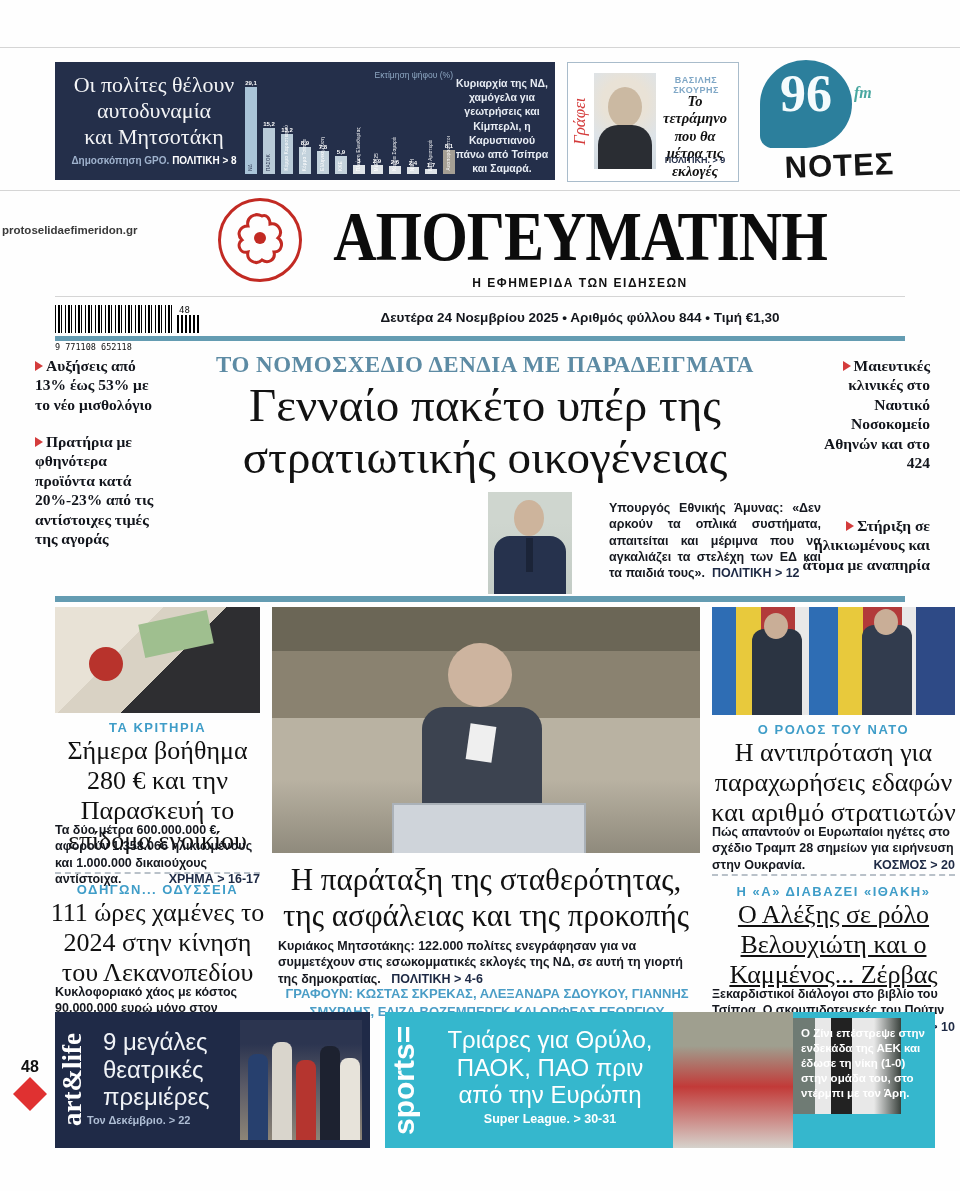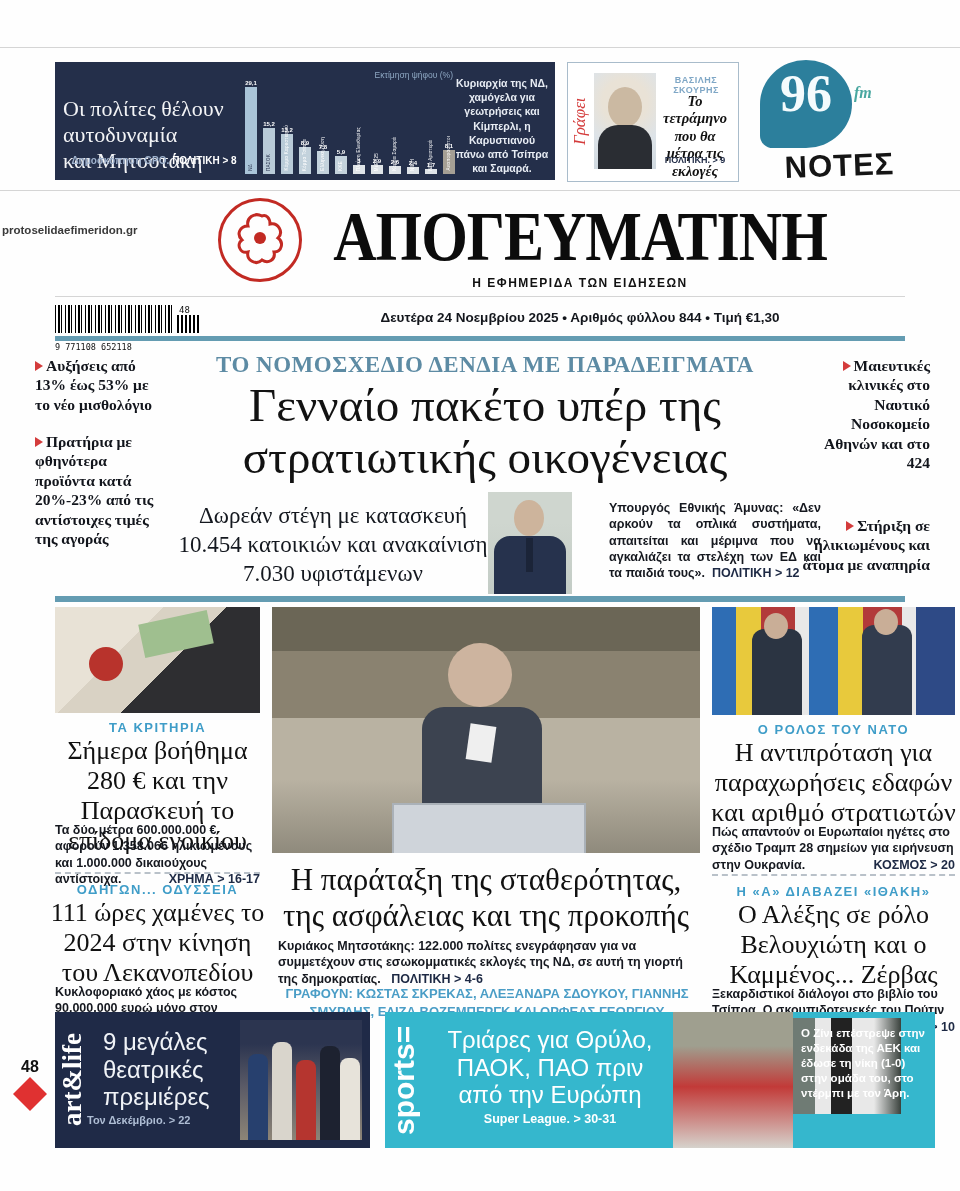--- a/index.html
+++ b/index.html
@@ -3,22 +3,22 @@
 <meta charset="utf-8">
 <style>
   html,body{margin:0;padding:0;background:#fff;}
   #page{position:relative;width:960px;height:1191px;background:#fefefe;overflow:hidden;
         font-family:"Liberation Sans",sans-serif;color:#1d2433;}
   .abs{position:absolute;}
   .hairline{background:#d5d5d5;height:1px;}
   .teal-rule{background:#649cb2;}
   
   #poll-box{left:55px;top:62px;width:500px;height:118px;background:#242f4a;}
-  .poll-title{position:absolute;left:8px;top:10px;width:182px;
-    font-family:"Liberation Serif",serif;color:#f3f4f6;font-size:22px;line-height:1.18;margin-top:24px;}
+  .poll-title{position:absolute;left:8px;top:10px;width:182px;text-align:center;
+    font-family:"Liberation Serif",serif;color:#f3f4f6;font-size:22px;line-height:1.18;}
   .poll-source{position:absolute;left:8px;top:93px;width:182px;text-align:center;
     font-size:10px;color:#9fb2cd;font-weight:bold;}
   .poll-source b{color:#fff;}
   #poll-plot{position:absolute;left:188px;bottom:6px;width:216px;height:100px;}
   .bar-slot{position:absolute;bottom:0;width:12px;}
   .bar{position:absolute;bottom:0;left:0;width:12px;}
   .bar-val{position:absolute;left:-4px;width:20px;text-align:center;color:#fff;
     font-size:6px;font-weight:bold;}
   .bar-cat{position:absolute;left:3px;bottom:3px;writing-mode:vertical-rl;transform:rotate(180deg);
     font-size:4.5px;color:#fff;white-space:nowrap;letter-spacing:.3px;}
@@ -248,21 +248,20 @@
   </div>
   <div class="abs brief" style="left:800px;top:468px;width:130px;text-align:right;margin-top:48px;">
     <span class="tri"></span><span>Στήριξη σε ηλικιωμένους και άτομα με αναπηρία</span>
   </div>
 
   <div class="abs" id="kicker">ΤΟ ΝΟΜΟΣΧΕΔΙΟ ΔΕΝΔΙΑ ΜΕ ΠΑΡΑΔΕΙΓΜΑΤΑ</div>
   <div class="abs" id="lead-headline">
     <div>Γενναίο πακέτο υπέρ της</div>
     <div>στρατιωτικής οικογένειας</div>
   </div>
-  <div class="abs" id="lead-subhead">Δωρεάν στέγη με κατασκευή 10.454 κατοικιών και ανακαίνιση 7.030 υφιστάμενων</div>
   <div class="abs photo" id="dendias-photo">
     <div class="dd-head"></div>
     <div class="dd-torso"></div>
     <div class="dd-tie"></div>
   </div>
   <div class="abs" id="lead-quote">
     <span>Υπουργός Εθνικής Άμυνας: «Δεν αρκούν τα οπλικά συστήματα, απαιτείται και μέριμνα που να αγκαλιάζει τα στελέχη των ΕΔ και τα παιδιά τους».</span>
     <span class="ref">&nbsp;<span>ΠΟΛΙΤΙΚΗ &gt; 12</span></span>
   </div>
 
@@ -310,21 +309,21 @@
     <div style="position:absolute;left:162px;top:2px;width:24px;height:26px;border-radius:50%;background:#c9ae97;"></div>
   </div>
   <div class="abs label-blue" style="left:712px;top:722px;width:243px;">Ο ΡΟΛΟΣ ΤΟΥ ΝΑΤΟ</div>
   <div class="abs col-head" style="left:706px;top:738px;width:255px;font-size:26px;">Η αντιπρόταση για παραχωρήσεις εδαφών και αριθμό στρατιωτών</div>
   <div class="abs col-text" style="left:712px;top:824px;width:243px;">
     <span>Πώς απαντούν οι Ευρωπαίοι ηγέτες στο σχέδιο Τραμπ 28 σημείων για ειρήνευση στην Ουκρανία.</span>
     <span class="ref" style="float:right;"><span>ΚΟΣΜΟΣ &gt; 20</span></span>
   </div>
   <div class="abs dashed" style="left:712px;top:874px;width:243px;"></div>
   <div class="abs label-blue" style="left:712px;top:884px;width:243px;">Η «Α» ΔΙΑΒΑΖΕΙ «ΙΘΑΚΗ»</div>
-  <div class="abs col-head" style="left:706px;top:900px;width:255px;font-size:26px;">Ο Αλέξης σε ρόλο Βελουχιώτη και ο Καμμένος... Ζέρβας</div>
+  <div class="abs col-head" style="left:706px;top:900px;width:255px;font-size:26px;text-decoration:underline;">Ο Αλέξης σε ρόλο Βελουχιώτη και ο Καμμένος... Ζέρβας</div>
   <div class="abs col-text" style="left:712px;top:986px;width:243px;">
     <span>Ξεκαρδιστικοί διάλογοι στο βιβλίο του Τσίπρα. Ο σκουπιδοτενεκές του Πούτιν και ο «κακός» Γιάνης.</span>
     <span class="ref" style="float:right;"><span>ΠΟΛΙΤΙΚΗ &gt; 10</span></span>
   </div>
 
   <div class="abs" id="artlife-box">
     <div class="vert-label">art&amp;life</div>
     <div class="al-head">9 μεγάλες θεατρικές πρεμιέρες</div>
     <div class="al-ref">Τον Δεκέμβριο. &gt; 22</div>
     <div class="al-photo">

